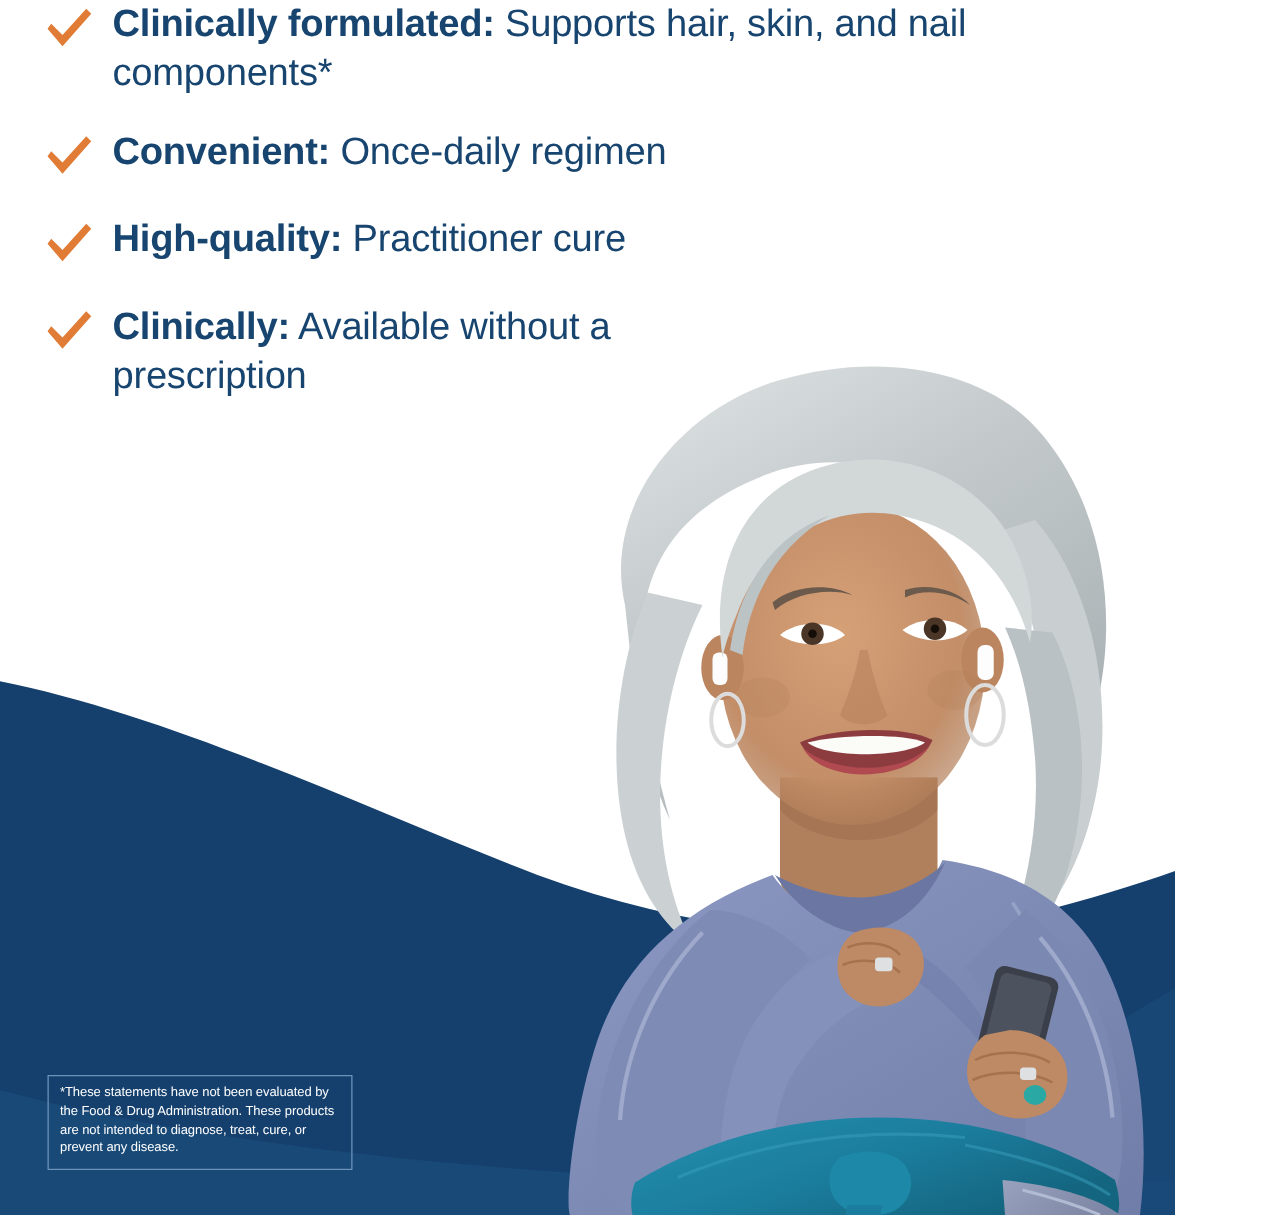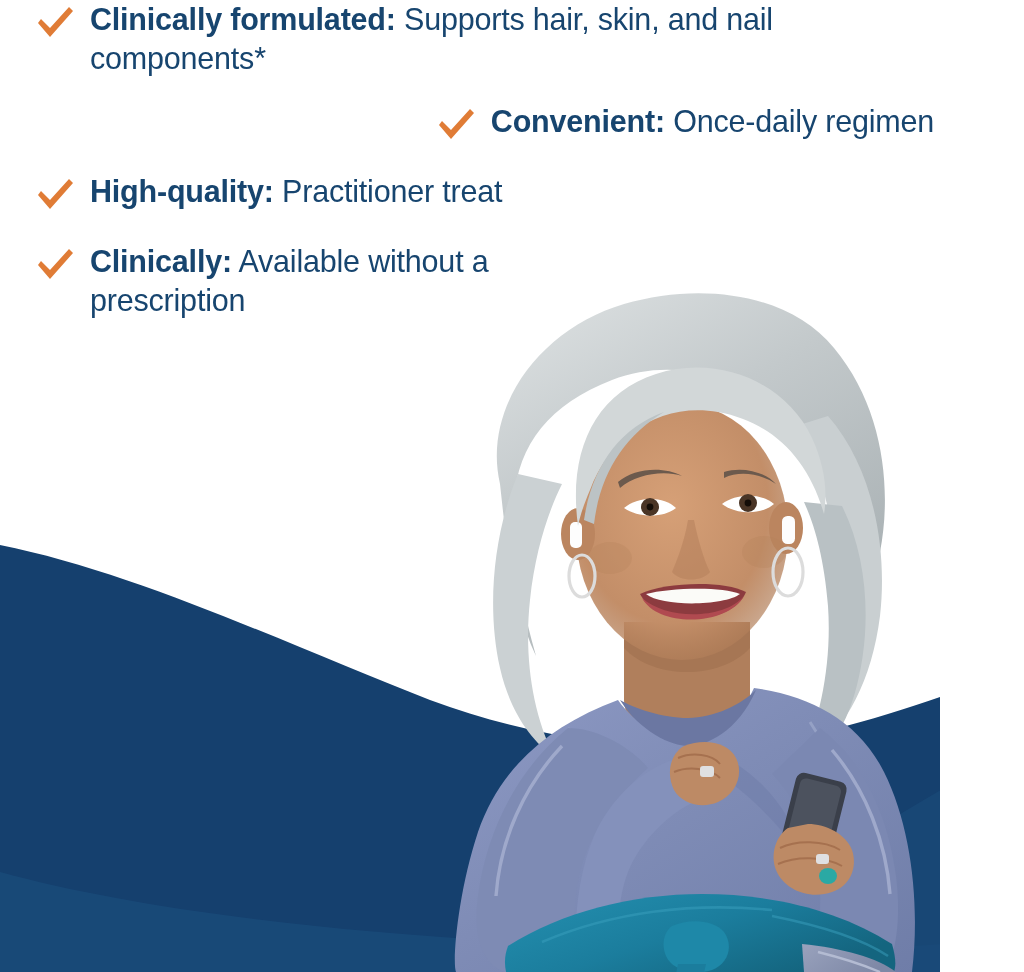--- a/index.html
+++ b/index.html
@@ -33,21 +33,21 @@
     top: 0px;
     width: 900px;
     z-index: 5;
   }
   .bullet {
     display: flex;
     align-items: flex-start;
     margin-bottom: 28px;
   }
   .bullet:nth-child(1) { margin-bottom: 24px; }
-  .bullet:nth-child(2) { margin-bottom: 26px; justify-content: flex-end; }
+  .bullet:nth-child(2) { margin-bottom: 26px; }
   .bullet:nth-child(3) { margin-bottom: 26px; }
   .check-icon {
     flex: 0 0 auto;
     width: 42px;
     height: 40px;
     margin-top: 4px;
     margin-right: 14px;
   }
   .bullet-text {
     font-size: 30.5px;
@@ -131,21 +131,21 @@
       <div class="bullet-text">
         <span class="lead">Convenient:</span><span> Once-daily regimen</span>
       </div>
     </div>
 
     <div class="bullet">
       <svg class="check-icon" viewBox="0 0 42 40">
         <path d="M4,19 L7,15 L16,24 L35,3 L39,7 L16,33 Z" fill="#e07c36"></path>
       </svg>
       <div class="bullet-text">
-        <span class="lead">High-quality:</span><span> Practitioner treat</span>
+        <span class="lead">High-quality:</span><span> Practitioner cure</span>
       </div>
     </div>
 
     <div class="bullet">
       <svg class="check-icon" viewBox="0 0 42 40">
         <path d="M4,19 L7,15 L16,24 L35,3 L39,7 L16,33 Z" fill="#e07c36"></path>
       </svg>
       <div class="bullet-text">
         <span class="lead">Clinically:</span><span> Available without a prescription</span>
       </div>
@@ -354,14 +354,17 @@
         <path d="M400,640 C 450,650 492,664 516,680" fill="none" stroke="#3aa0bd" stroke-width="2.6" opacity="0.5"></path>
       </g>
 
       <g>
         <path d="M430,668 C 470,672 506,682 524,696 L 432,696 Z" fill="url(#legGrad)"></path>
         <path d="M446,676 C 470,682 494,690 508,696" fill="none" stroke="#b3bbd2" stroke-width="2.4"></path>
       </g>
     </svg>
   </div>
 
+  <div class="disclaimer">
+    <span>*These statements have not been evaluated by the Food &amp; Drug Administration. These products are not intended to diagnose, treat, cure, or prevent any disease.</span>
+  </div>
 
 </div>
 
 </body></html>

